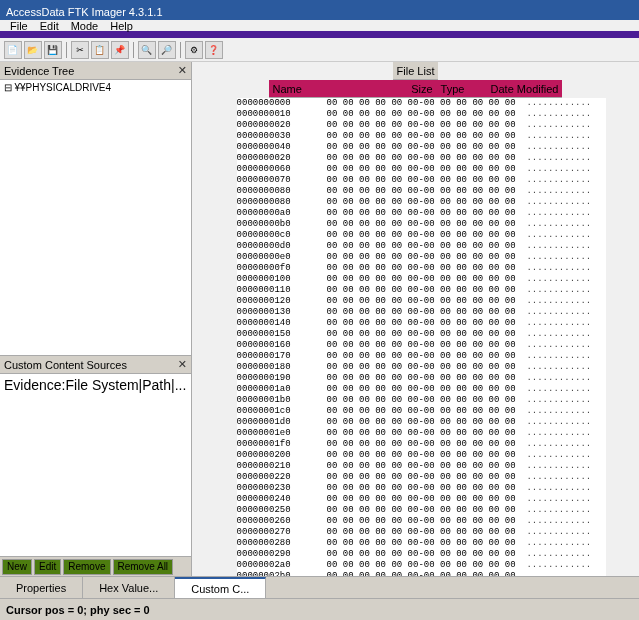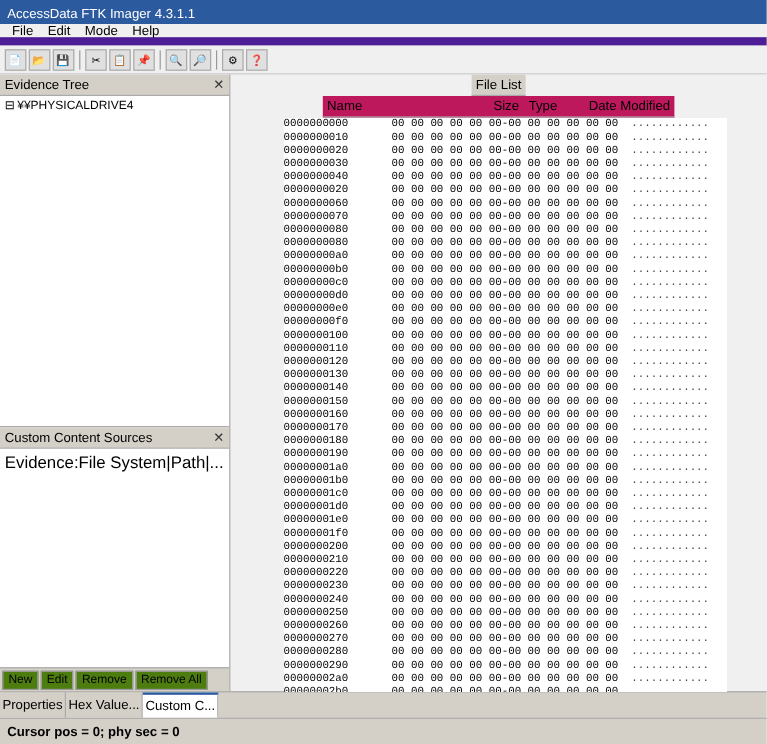--- a/index.html
+++ b/index.html
@@ -205,21 +205,21 @@
     }
     
     #bottom-tabs {
       background: #d4d0c8;
       border-top: 1px solid #aaa;
       display: flex;
       align-items: center;
       height: 22px;
     }
     .bottom-tab {
-      padding: 1px 2px;
+      padding: 1px 16px;
       font-size: 11px;
       border-right: 1px solid #aaa;
       height: 100%;
       display: flex;
       align-items: center;
       cursor: pointer;
       background: #d4d0c8;
     }
     .bottom-tab.active {
       background: white;

